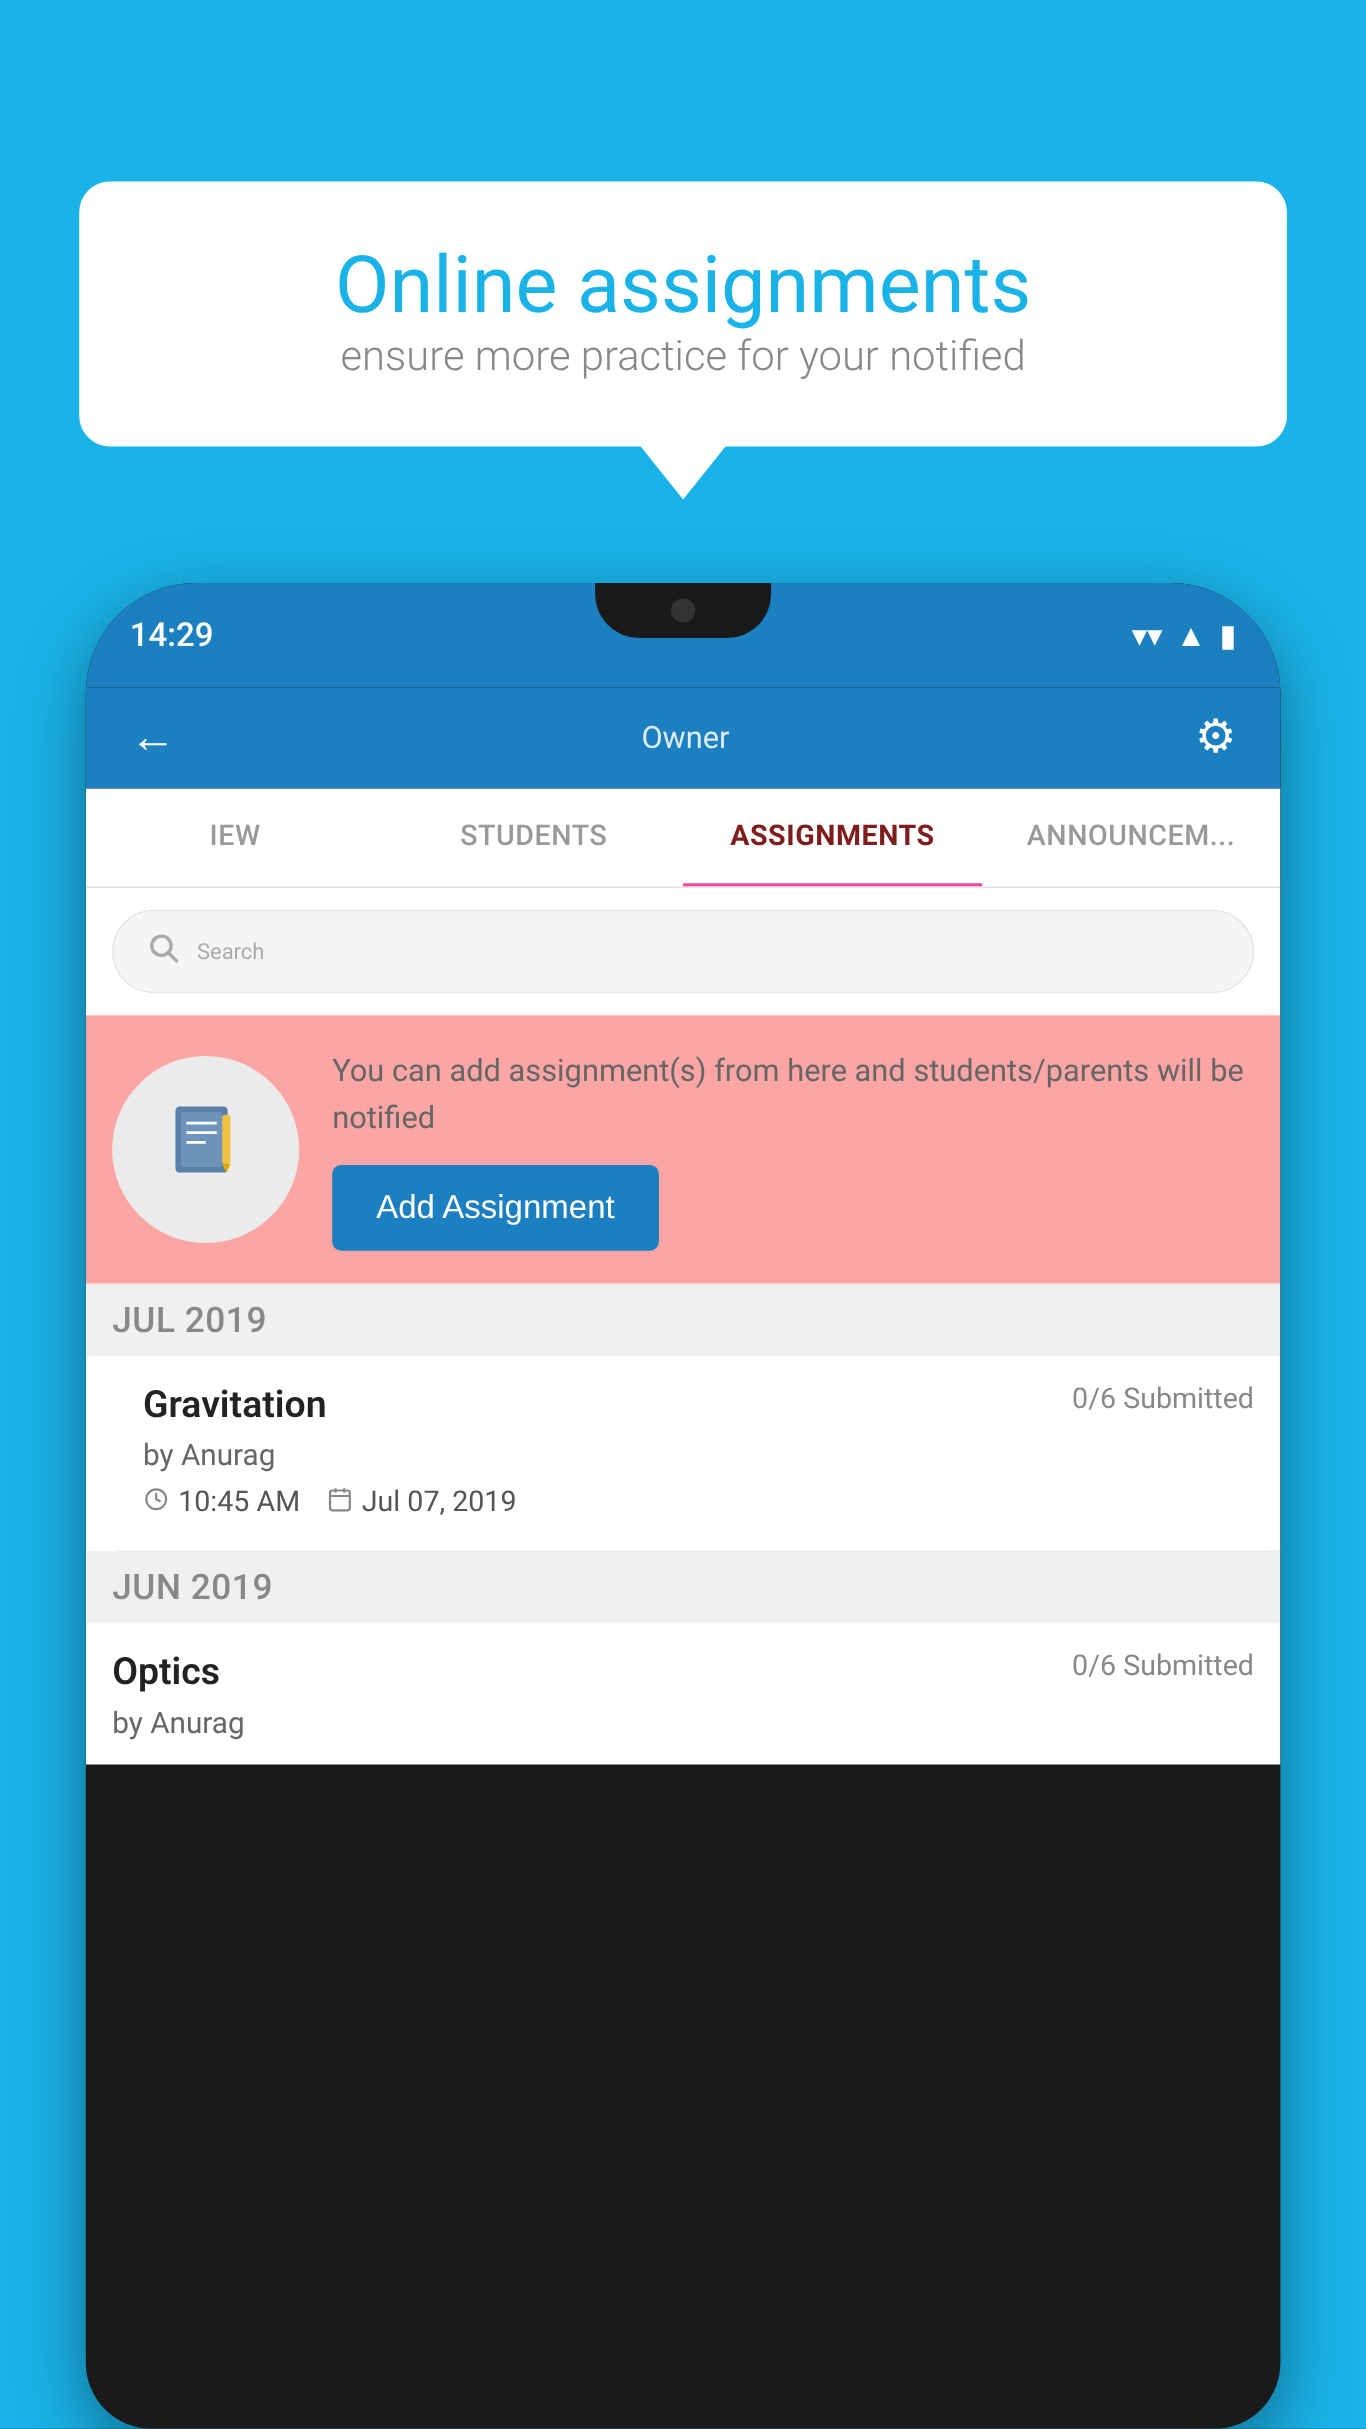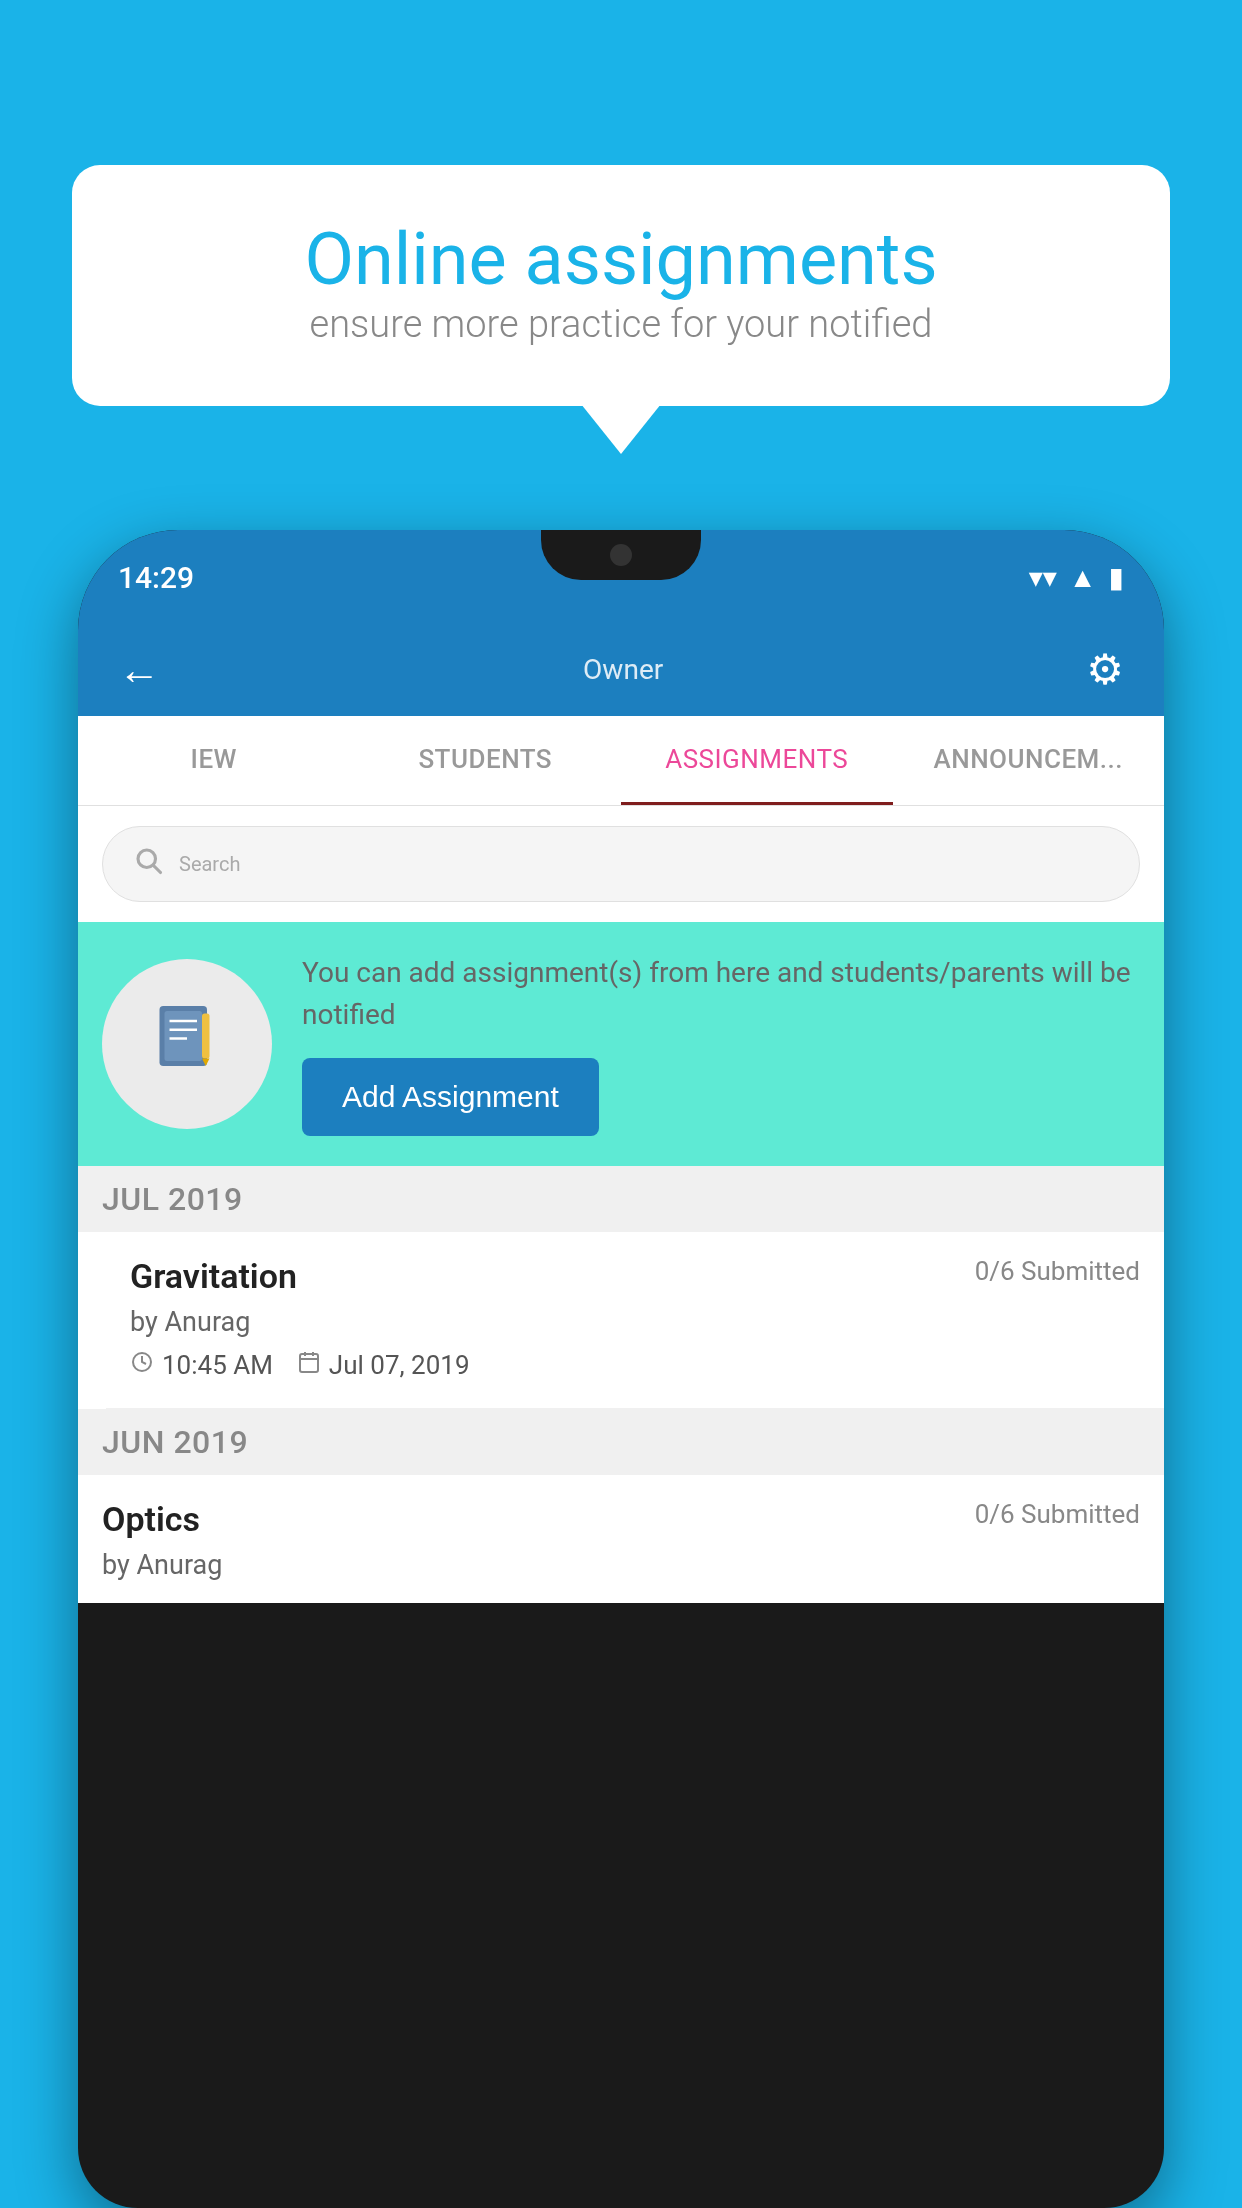--- a/index.html
+++ b/index.html
@@ -170,23 +170,23 @@
       color: #999;
       font-weight: 500;
       letter-spacing: 0.5px;
       cursor: pointer;
       white-space: nowrap;
       overflow: hidden;
       text-overflow: ellipsis;
     }
 
     .tab-item.active {
-      color: #ec4899;
-      border-bottom: 3px solid #7f1d1d;
-      font-weight: 400;
+      color: #7f1d1d;
+      border-bottom: 3px solid #ec4899;
+      font-weight: 700;
     }
 
     
     .phone-screen {
       background: white;
       flex: 1;
       overflow: hidden;
     }
 
     
@@ -213,21 +213,21 @@
     .search-placeholder {
       color: #aaa;
       font-size: 20px;
     }
 
     
     .info-section {
       display: flex;
       align-items: center;
       padding: 30px 24px;
-      background: #5eead4;
+      background: #fca5a5;
       gap: 30px;
     }
 
     .info-icon-circle {
       width: 170px;
       height: 170px;
       min-width: 170px;
       background: #ebebeb;
       border-radius: 50%;
       display: flex;

